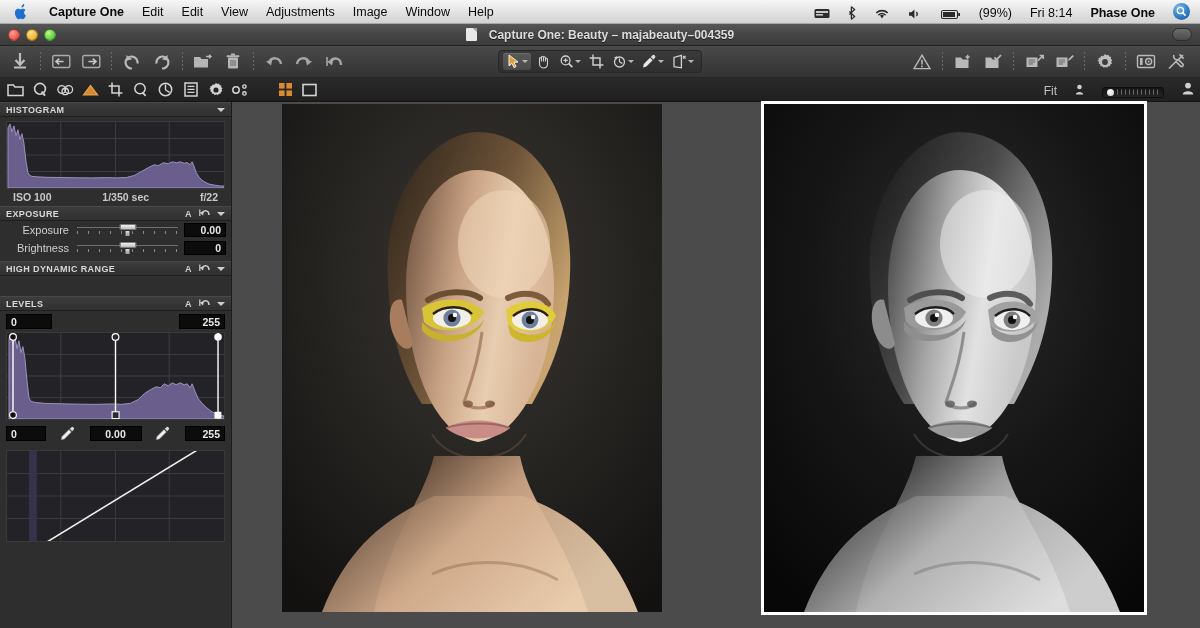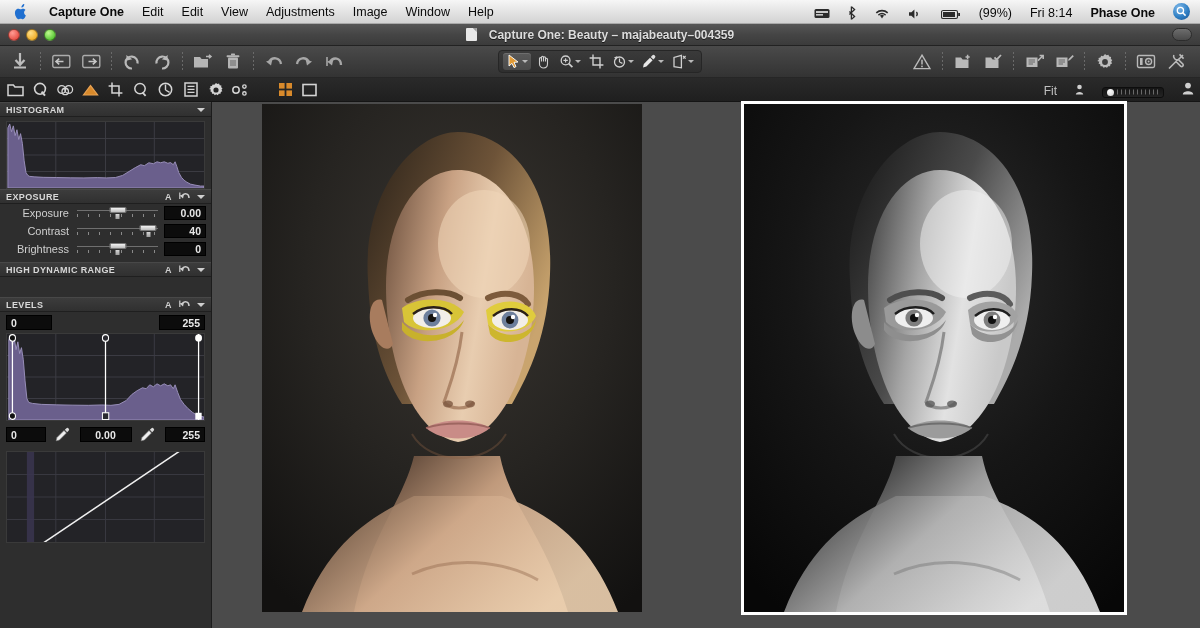--- a/index.html
+++ b/index.html
@@ -116,21 +116,21 @@
   .zoom-ticks { position:absolute; left: 14px; right: 3px; top:50%; transform: translateY(-50%);
     height: 5px; background: repeating-linear-gradient(90deg,#6a6a6a 0 1px, transparent 1px 4px); }
   .zoom-knob { position: absolute; left: 4px; width: 7px; height: 7px; border-radius: 50%;
     background: radial-gradient(circle at 35% 30%, #fff, #cfcfcf); }
 
   
   .body-row { display: flex; height: 526px; }
 
   
   .left-panel {
-    width: 212px; background: #2e2e2e; border-right: 1px solid #1c1c1c;
+    width: 232px; background: #2e2e2e; border-right: 1px solid #1c1c1c;
     overflow: hidden; position: relative;
   }
   .panel-head {
     height: 15px; display: flex; align-items: center;
     background: linear-gradient(180deg,#3c3c3c,#303030);
     border-top: 1px solid #484848; border-bottom: 1px solid #1f1f1f;
     padding: 0 6px; font-size: 9px; letter-spacing: .4px; color: #d8d8d8; font-weight: bold;
   }
   .panel-head .ph-right { margin-left: auto; display: flex; align-items: center; gap: 7px; }
   .ph-a { font-size: 9px; color: #cfcfcf; font-weight: bold; }
@@ -580,20 +580,25 @@
                 <line x1="54" y1="0" x2="54" y2="68"></line>
                   <line x1="109" y1="0" x2="109" y2="68"></line>
                   <line x1="163" y1="0" x2="163" y2="68"></line>
                 <line x1="0" y1="17" x2="218" y2="17"></line>
                   <line x1="0" y1="34" x2="218" y2="34"></line>
                   <line x1="0" y1="51" x2="218" y2="51"></line>
               </g>
               <path d="M1,68 L1,6 L3,2 L5,10 L7,4 L9,14 L11,8 L13,18 L15,12 L17,22 L19,40 L21,52 L23,55 L25,56 L30,56.5 L40,57 L55,57.2 L70,57.5 L85,57.6 L100,57.3 L110,57.6 L120,57.2 L128,55 L135,51 L142,47 L148,44 L152,45 L157,42 L162,43 L166,41 L170,42 L174,41 L178,42.5 L181,41.8 L184,44 L186,41 L188,46 L190,52 L193,57 L196,60 L199,62 L203,64 L208,65 L214,66 L218,66 L218,68 Z" fill="#6a5f8c" stroke="#9c92bd" stroke-width="1"></path>
             </svg>
           </div>
+          <div class="histo-info">
+            <span>ISO 100</span>
+            <span>1/350 sec</span>
+            <span>f/22</span>
+          </div>
         </div>
 
         <div class="panel-head">
           <span>EXPOSURE</span>
           <span class="ph-right">
             <span class="ph-a">A</span>
             <span>
               <svg width="11" height="10" viewBox="0 0 11 10">
                   <path d="M3 5 C5 1.5 10 2.2 10 7" stroke="#cfcfcf" stroke-width="1.5" fill="none"></path>
                   <path d="M0.6 4.6 L5 3.2 L4 7.6 Z" fill="#cfcfcf"></path>
@@ -605,29 +610,20 @@
         </div>
         <div>
           <div class="slider-row">
             <span class="slider-label">Exposure</span>
             <span class="slider-track">
               <span class="slider-line"></span>
                 <span class="slider-ticks"></span>
               <span class="slider-knob" style="left:50%"></span>
             </span>
             <span class="value-box">0.00</span>
-          </div>
-          <div class="slider-row">
-            <span class="slider-label">Contrast</span>
-            <span class="slider-track">
-              <span class="slider-line"></span>
-                <span class="slider-ticks"></span>
-              <span class="slider-knob" style="left:88%"></span>
-            </span>
-            <span class="value-box">40</span>
           </div>
           <div class="slider-row">
             <span class="slider-label">Brightness</span>
             <span class="slider-track">
               <span class="slider-line"></span>
                 <span class="slider-ticks"></span>
               <span class="slider-knob" style="left:50%"></span>
             </span>
             <span class="value-box">0</span>
           </div>

